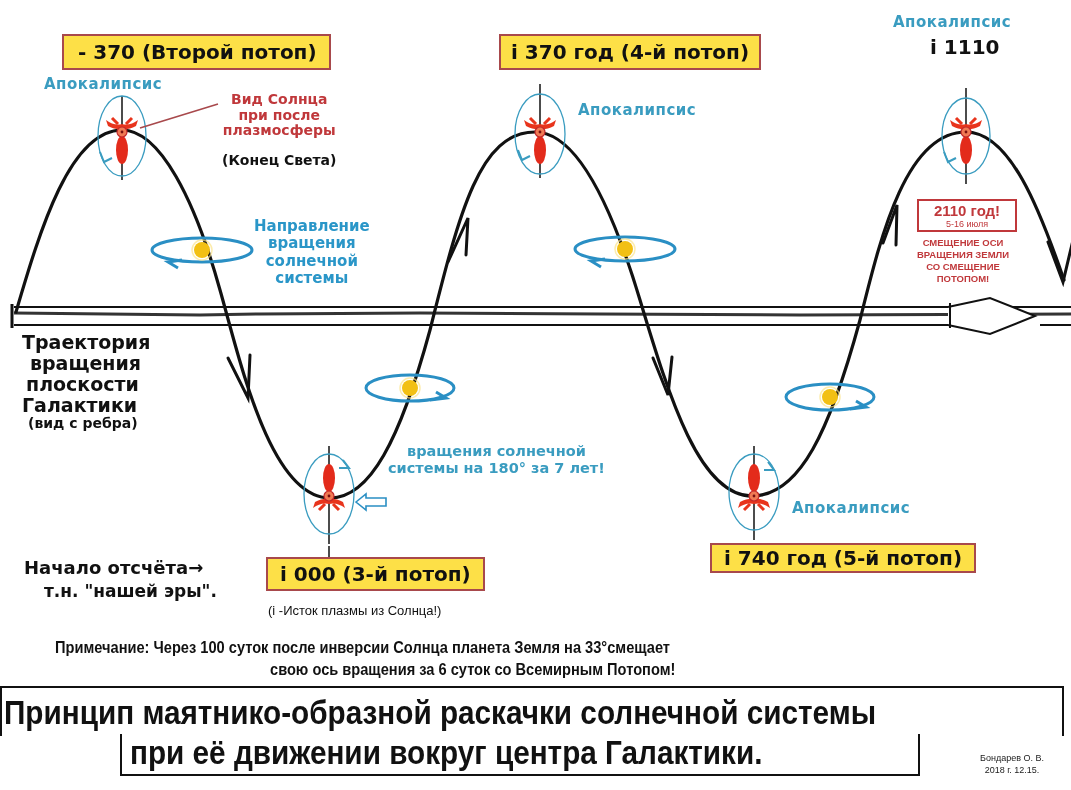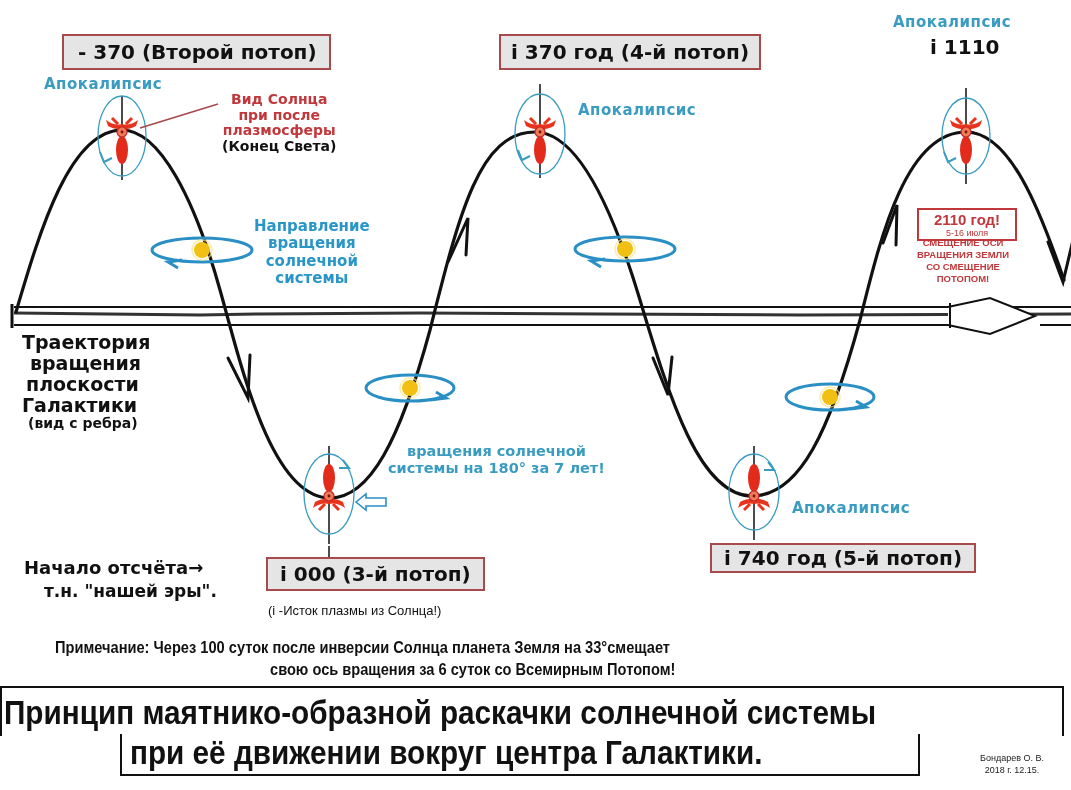--- a/index.html
+++ b/index.html
@@ -1,19 +1,19 @@
 <!DOCTYPE html>
 <html><head>
 <meta charset="utf-8">
 <style>
   html, body { margin: 0; padding: 0; background: #ffffff; }
   body { width: 1071px; height: 790px; position: relative; overflow: hidden; font-family: "DejaVu Sans", sans-serif; }
   #diagram { position: absolute; left: 0; top: 0; width: 1071px; height: 790px; }
   .lbl { position: absolute; white-space: nowrap; line-height: 1.12; }
-  .box-label { position: absolute; border: 2px solid #a8494c; background: #e5e5e5; font-weight: bold; color: #111; font-size: 21px; padding: 4px 10px; white-space: nowrap; }
+  .box-label { position: absolute; border: 2px solid #a8494c; background: #fde047; font-weight: bold; color: #111; font-size: 21px; padding: 4px 10px; white-space: nowrap; }
   .apoc { color: #3a9cc0; font-weight: bold; font-size: 15px; letter-spacing: 0.5px; }
   .red { color: #c0383b; font-weight: bold; }
   .blue { color: #2a96c8; font-weight: bold; }
   .blk { color: #111; font-weight: bold; }
   .center { text-align: center; }
   .note { position: absolute; font-family: "Liberation Sans", sans-serif; font-weight: bold; font-size: 17px; color: #111; white-space: nowrap; transform: scaleX(0.86); transform-origin: left top; }
   .title1 { position: absolute; left: 0; top: 686px; width: 1064px; height: 50px; border: 2px solid #111; border-bottom: none; box-sizing: border-box; background: #fff; }
   .title2 { position: absolute; left: 120px; top: 734px; width: 800px; height: 42px; border: 2px solid #111; border-top: none; box-sizing: border-box; background: #fff; }
   .title-text { position: absolute; font-family: "Liberation Sans", sans-serif; font-weight: bold; font-size: 33px; color: #111; white-space: nowrap; transform: scaleX(0.9); transform-origin: left top; }
   .author { position: absolute; font-family: "Liberation Sans", sans-serif; font-size: 9px; color: #222; text-align: center; line-height: 1.35; }
@@ -136,21 +136,21 @@
 <div class="box-label" style="left:499px; top:34px; font-size:20px;">і 370 год (4-й потоп)</div>
 <div class="lbl apoc" style="left:578px; top:102px;">Апокалипсис</div>
 
 <div class="lbl apoc" style="left:893px; top:14px;">Апокалипсис</div>
 <div class="lbl blk" style="left:930px; top:36px; font-size:20px;">і 1110</div>
 
 <div class="lbl red center" style="left:222px; top:92px; font-size:14px; color:#c0383b;">
   <div>Вид Солнца</div>
   <div>при после</div>
   <div>плазмосферы</div>
-  <div class="blk" style="font-size:14px; margin-top:0;">(Конец Света)</div>
+  <div class="blk" style="font-size:14px; margin-top:14px;">(Конец Света)</div>
 </div>
 
 <div class="lbl blue center" style="left:254px; top:218px; font-size:15px; line-height:1.15;">
   <div>Направление</div>
   <div>вращения</div>
   <div>солнечной</div>
   <div>системы</div>
 </div>
 
 <div class="lbl blk" style="left:22px; top:332px; font-size:19px; line-height:1.1;">
@@ -169,21 +169,21 @@
 <div class="box-label" style="left:266px; top:557px; font-size:20px; padding:3px 12px;">і 000  (3-й  потоп)</div>
 <div class="lbl blk" style="left:24px; top:558px; font-size:18px;">
   <span>Начало отсчёта</span><span>→</span>
 </div>
 <div class="lbl blk" style="left:44px; top:582px; font-size:17px;">т.н. "нашей эры".</div>
 <div class="lbl" style="left:268px; top:604px; font-size:13px; color:#111; font-family:'Liberation Sans',sans-serif;">(і -Исток плазмы из Солнца!)</div>
 
 <div class="box-label" style="left:710px; top:543px; font-size:20px; padding:1px 12px;">і 740 год (5-й  потоп)</div>
 <div class="lbl apoc" style="left:792px; top:500px;">Апокалипсис</div>
 
-<div class="red-box" style="left:917px; top:208px; width:84px;">
+<div class="red-box" style="left:917px; top:199px; width:84px;">
   <div style="font-weight:bold; color:#c0383b; font-size:15px; font-family:'Liberation Sans',sans-serif;">2110 год!</div>
   <div style="color:#c0383b; font-size:9px; font-family:'Liberation Sans',sans-serif;">5-16 июля</div>
 </div>
 <div class="lbl red center" style="left:913px; top:237px; font-size:9.5px; line-height:1.28; font-family:'Liberation Sans',sans-serif; width:100px;">
   <div>СМЕЩЕНИЕ ОСИ</div>
   <div>ВРАЩЕНИЯ ЗЕМЛИ</div>
   <div>СО СМЕЩЕНИЕ</div>
   <div>ПОТОПОМ!</div>
 </div>
 

